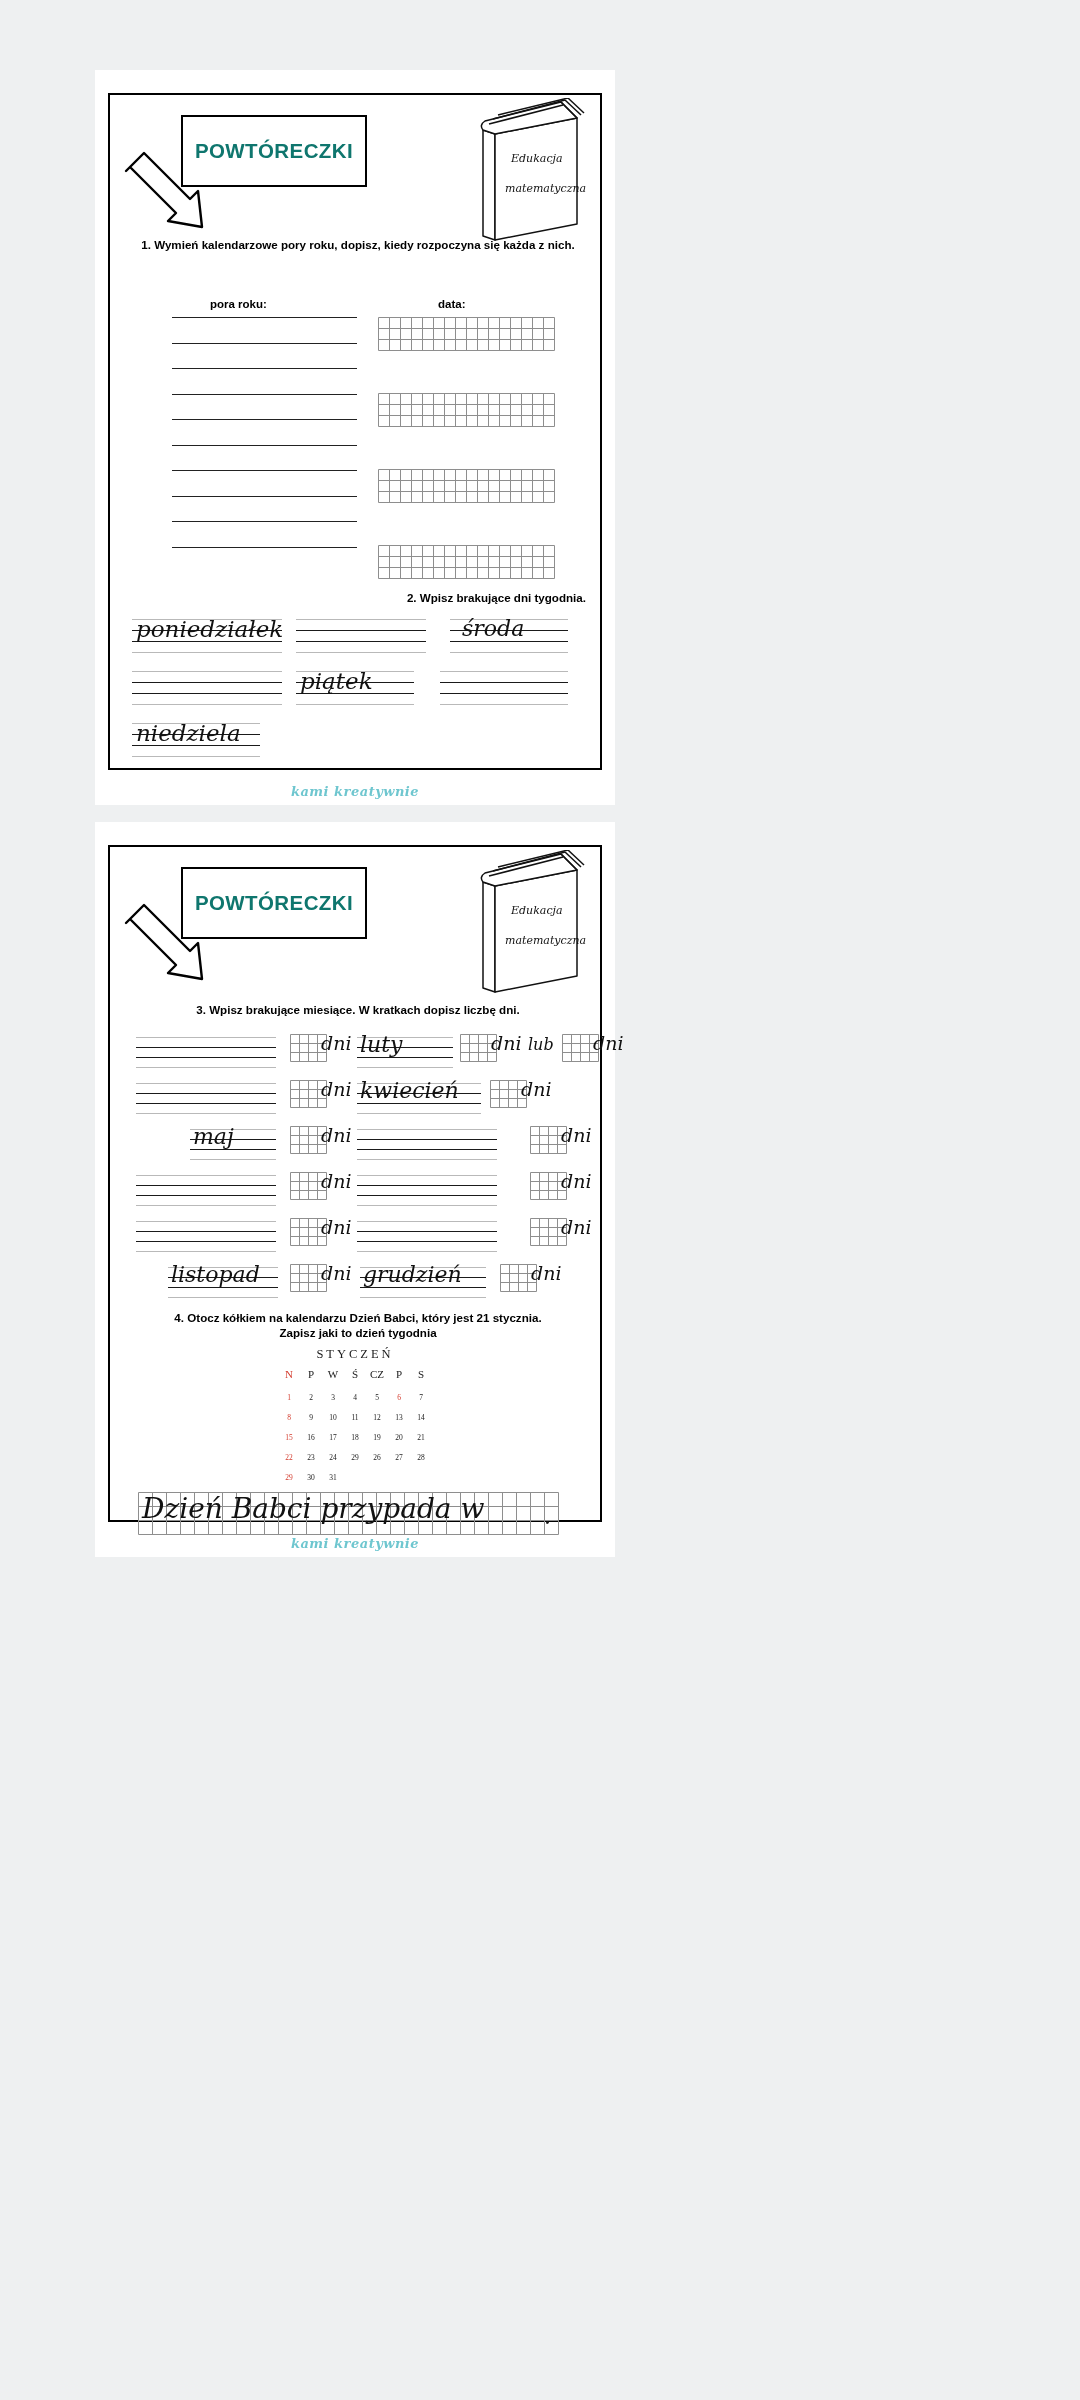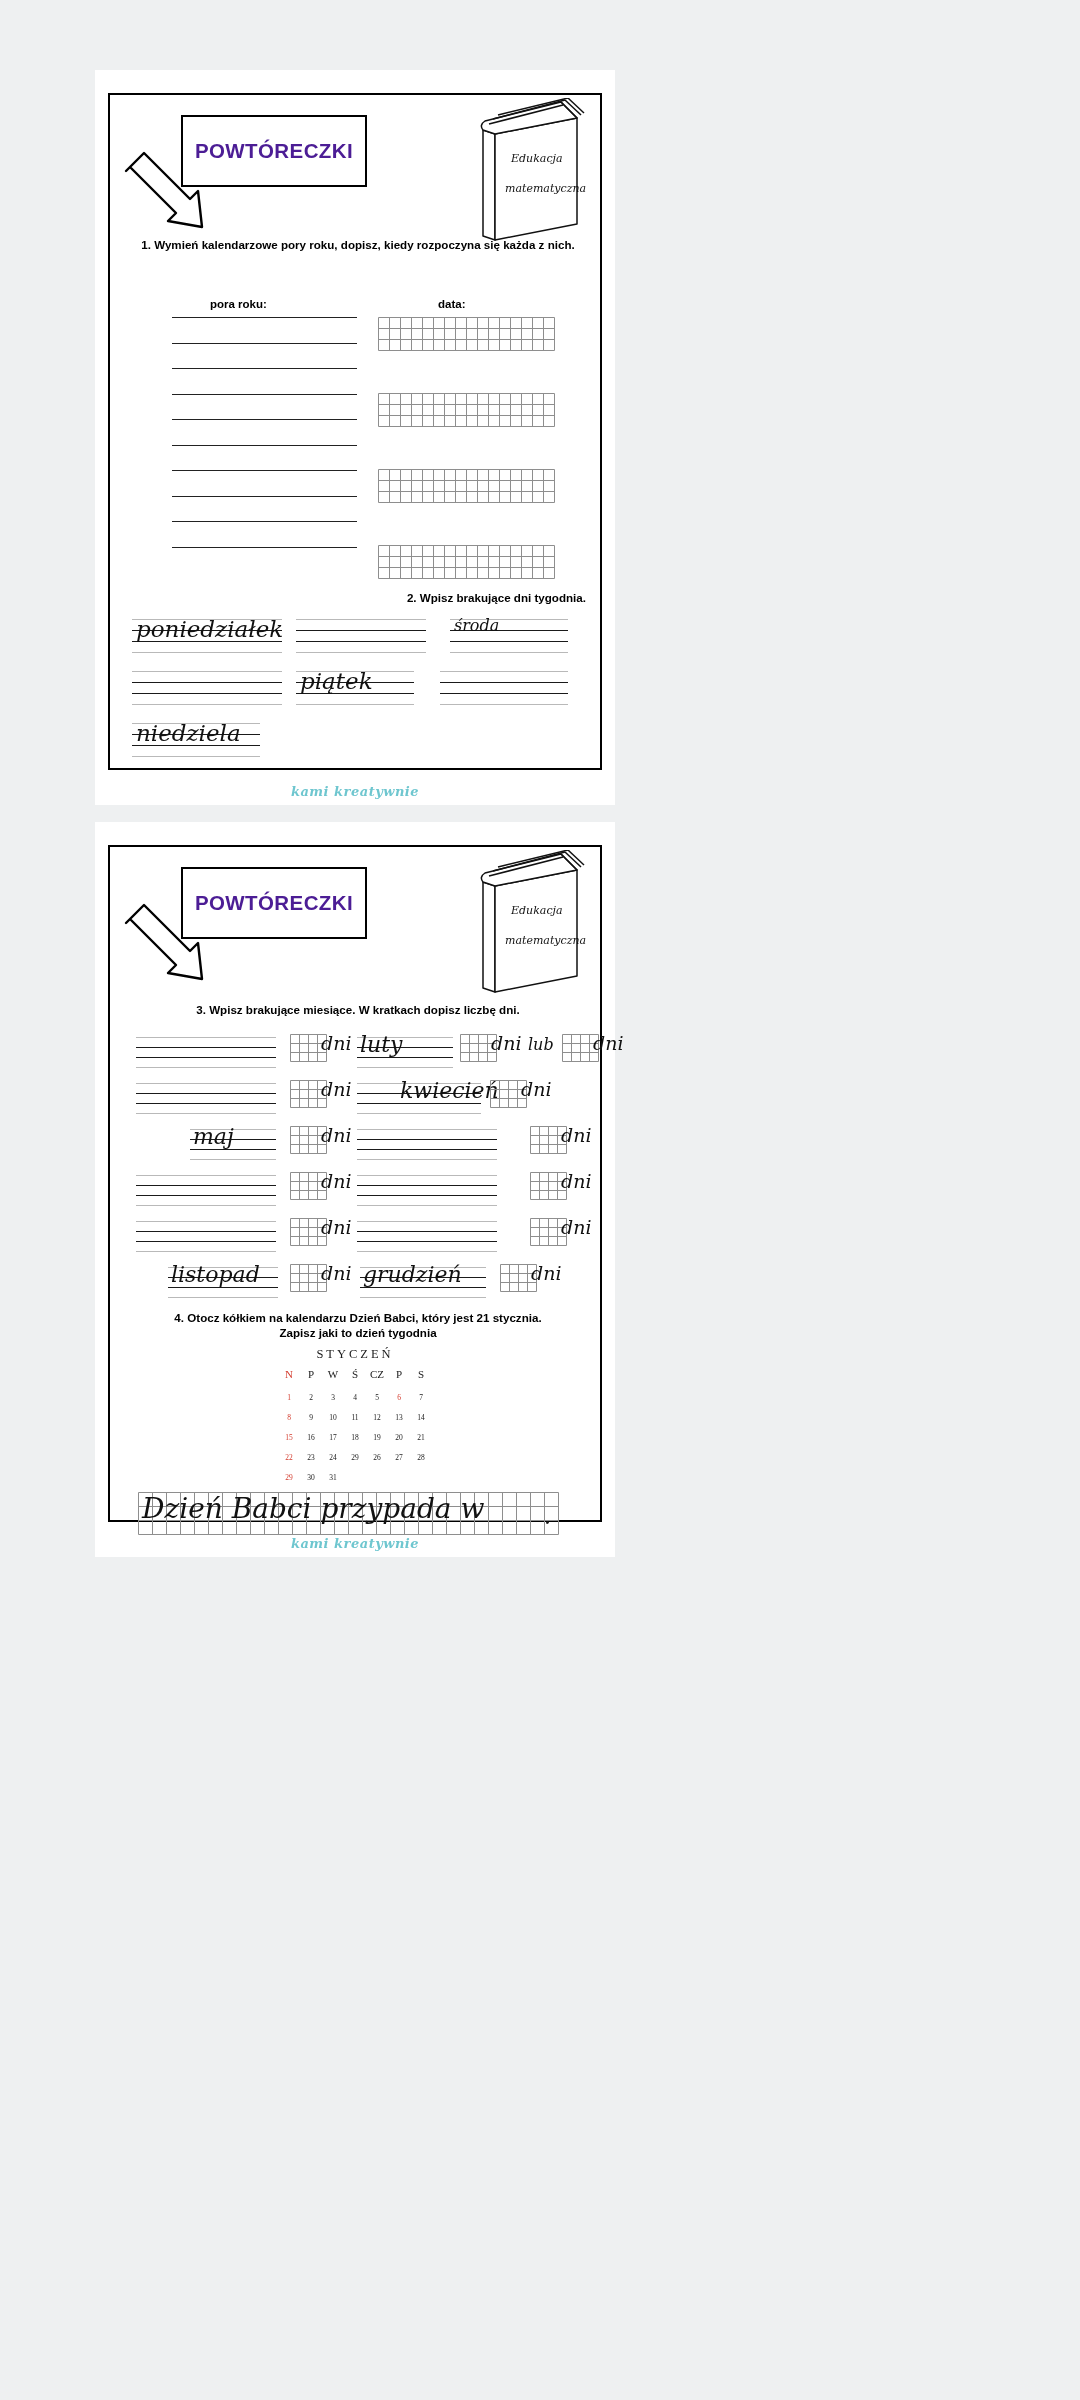--- a/index.html
+++ b/index.html
@@ -24,21 +24,21 @@
     color:#6ec6cf; font-family:"DejaVu Serif", serif; font-style:italic;
     font-weight:bold; font-size:13px; letter-spacing:.5px;
   }
   
   .titlebox {
     position:absolute; left:71px; top:20px; width:186px; height:72px;
     border:2.5px solid #000; background:#fff; z-index:3;
     display:flex; align-items:center; justify-content:center;
   }
   .titlebox span {
-    font-weight:bold; font-size:20.5px; letter-spacing:.4px; color:#4c1d95;text-align:right;
+    font-weight:bold; font-size:20.5px; letter-spacing:.4px; color:#0f766e;text-align:right;
   }
   .arrow { position:absolute; left:8px; top:48px; z-index:2; }
   .book { position:absolute; right:10px; top:3px; z-index:2; }
   .bk-txt {
     font-family:"DejaVu Serif", serif; font-style:italic; font-size:11px;
     fill:#111;
   }
   
   .task {
     position:absolute; left:20px; right:14px; text-align:center;
@@ -252,21 +252,21 @@
           <i class="d" style="top: 11px;"></i>
           <i class="d" style="top: 22px;"></i>
           <i class="l" style="top: 33px;"></i>
         </div>
         <div class="lines" style="left:340px; top:524px; width:118px; height:33px;">
           <i class="l" style="top: 0px;"></i>
           <i class="d" style="top: 11px;"></i>
           <i class="d" style="top: 22px;"></i>
           <i class="l" style="top: 33px;"></i>
         </div>
-        <div class="cur" style="left:344px; top:521px; font-size:16px;">środa</div>
+        <div class="cur" style="left:352px; top:521px; font-size:22px;">środa</div>
         <div class="lines" style="left:22px; top:576px; width:150px; height:33px;">
           <i class="l" style="top: 0px;"></i>
           <i class="d" style="top: 11px;"></i>
           <i class="d" style="top: 22px;"></i>
           <i class="l" style="top: 33px;"></i>
         </div>
         <div class="lines" style="left:186px; top:576px; width:118px; height:33px;">
           <i class="l" style="top: 0px;"></i>
           <i class="d" style="top: 11px;"></i>
           <i class="d" style="top: 22px;"></i>
@@ -401,21 +401,21 @@
             <line x1="0.5" y1="27.5" x2="36.5" y2="27.5" stroke="#8e8e8e" stroke-width="1"></line>
           </svg>
         </div>
         <div class="cur" style="left:211px; top:231px; font-size:19px;">dni</div>
         <div class="lines" style="left:247px; top:236px; width:124px; height:30px;">
           <i class="l" style="top: 0px;"></i>
           <i class="d" style="top: 10px;"></i>
           <i class="d" style="top: 20px;"></i>
           <i class="l" style="top: 30px;"></i>
         </div>
-        <div class="cur" style="left:250px; top:231px; font-size:22px;margin-left:40px;">kwiecień</div>
+        <div class="cur" style="left:250px; top:231px; font-size:22px;">kwiecień</div>
         <div class="grid" style="left: 380px; top: 233px;">
           <svg width="37" height="28">
             <line x1="0.5" y1="0.5" x2="0.5" y2="27.5" stroke="#8e8e8e" stroke-width="1"></line>
             <line x1="9.5" y1="0.5" x2="9.5" y2="27.5" stroke="#8e8e8e" stroke-width="1"></line>
             <line x1="18.5" y1="0.5" x2="18.5" y2="27.5" stroke="#8e8e8e" stroke-width="1"></line>
             <line x1="27.5" y1="0.5" x2="27.5" y2="27.5" stroke="#8e8e8e" stroke-width="1"></line>
             <line x1="36.5" y1="0.5" x2="36.5" y2="27.5" stroke="#8e8e8e" stroke-width="1"></line>
             <line x1="0.5" y1="0.5" x2="36.5" y2="0.5" stroke="#8e8e8e" stroke-width="1"></line>
             <line x1="0.5" y1="9.5" x2="36.5" y2="9.5" stroke="#8e8e8e" stroke-width="1"></line>
             <line x1="0.5" y1="18.5" x2="36.5" y2="18.5" stroke="#8e8e8e" stroke-width="1"></line>

